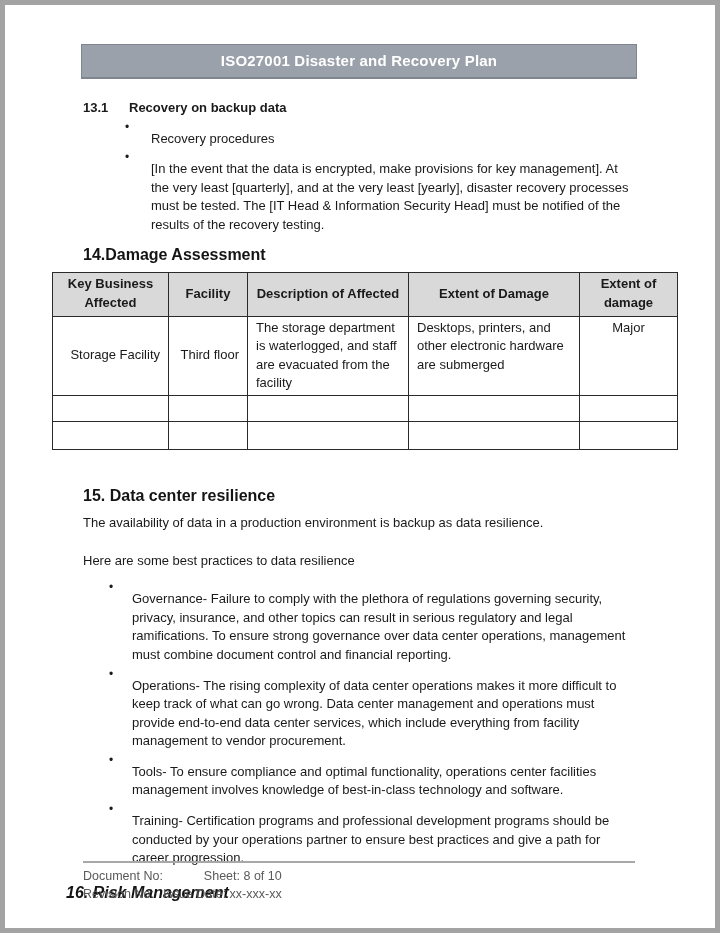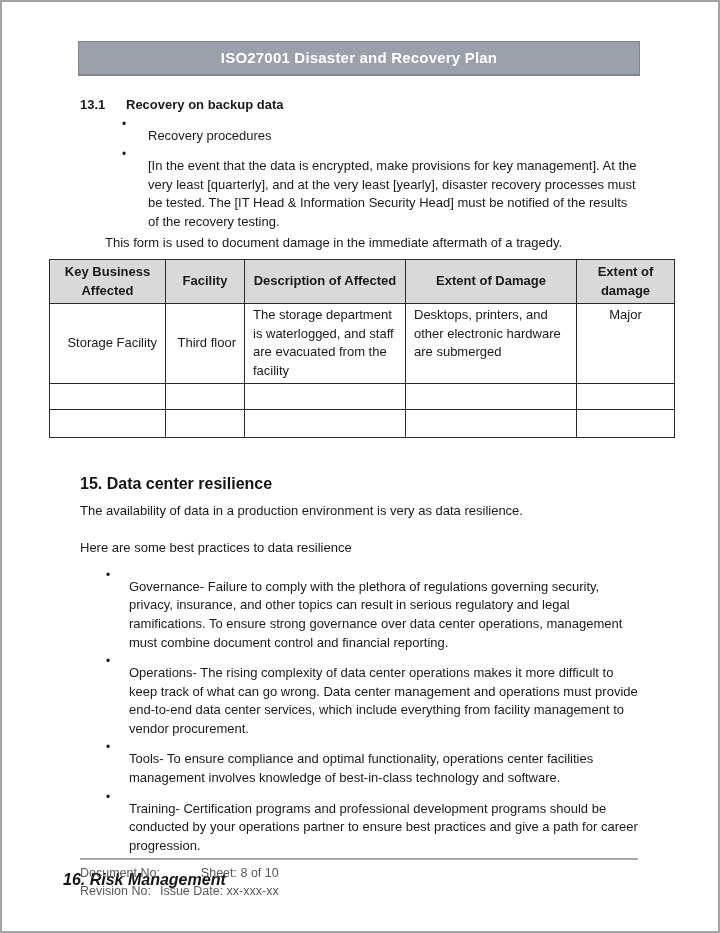--- a/index.html
+++ b/index.html
@@ -1,20 +1,20 @@
 <!DOCTYPE html>
 <html><head>
 <meta charset="utf-8">
 <style>
   html,body{margin:0;padding:0;background:#ffffff;}
   .page{
     position:relative;
     width:720px;height:933px;
     box-sizing:border-box;
-    border:2px solid #a3a3a3;
+    border:5px solid #a3a3a3;
     background:#ffffff;
     font-family:"Liberation Sans","DejaVu Sans",sans-serif;
     color:#1a1a1a;
     font-size:13px;
     line-height:18.6px;
     overflow:hidden;
   }
   .title-bar{
     margin:39px 78px 0 76px;
     height:35px;
@@ -95,21 +95,21 @@
         <span class="bullet-glyph">•</span>
         <span class="bullet-text">Recovery procedures</span>
       </div>
       <div class="bullet-row">
         <span class="bullet-glyph">•</span>
         <span class="bullet-text">[In the event that the data is encrypted, make provisions for key management]. At the very least [quarterly], and at the very least [yearly], disaster recovery processes must be tested. The [IT Head &amp; Information Security Head] must be notified of the results of the recovery testing.</span>
       </div>
     </div>
   </div>
 
-  <div class="sec14-intro">This form is used to document damage in the immediate aftermath of a tragedy.</div>
+  <div class="h-big sec14-head">14.Damage Assessment</div>
 
   <table class="damage">
     <colgroup>
       <col style="width:116px">
         <col style="width:79px">
         <col style="width:161px">
         <col style="width:171px">
         <col style="width:98px">
     </colgroup>
     <tbody>
@@ -138,21 +138,21 @@
         <td></td>
         <td></td>
         <td></td>
         <td></td>
         <td></td>
       </tr>
     </tbody>
   </table>
 
   <div class="h-big sec15-head">15. Data center resilience</div>
-  <div class="sec15-p1">The availability of data in a production environment is very as data resilience.</div>
+  <div class="sec15-p1">The availability of data in a production environment is backup as data resilience.</div>
   <div class="sec15-p2">Here are some best practices to data resilience</div>
 
   <div class="bullets15">
     <div class="bullet-row">
       <span class="bullet-glyph">•</span>
       <span class="bullet-text">Governance- Failure to comply with the plethora of regulations governing security, privacy, insurance, and other topics can result in serious regulatory and legal ramifications. To ensure strong governance over data center operations, management must combine document control and financial reporting.</span>
     </div>
     <div class="bullet-row">
       <span class="bullet-glyph">•</span>
       <span class="bullet-text">Operations- The rising complexity of data center operations makes it more difficult to keep track of what can go wrong. Data center management and operations must provide end-to-end data center services, which include everything from facility management to vendor procurement.</span>

